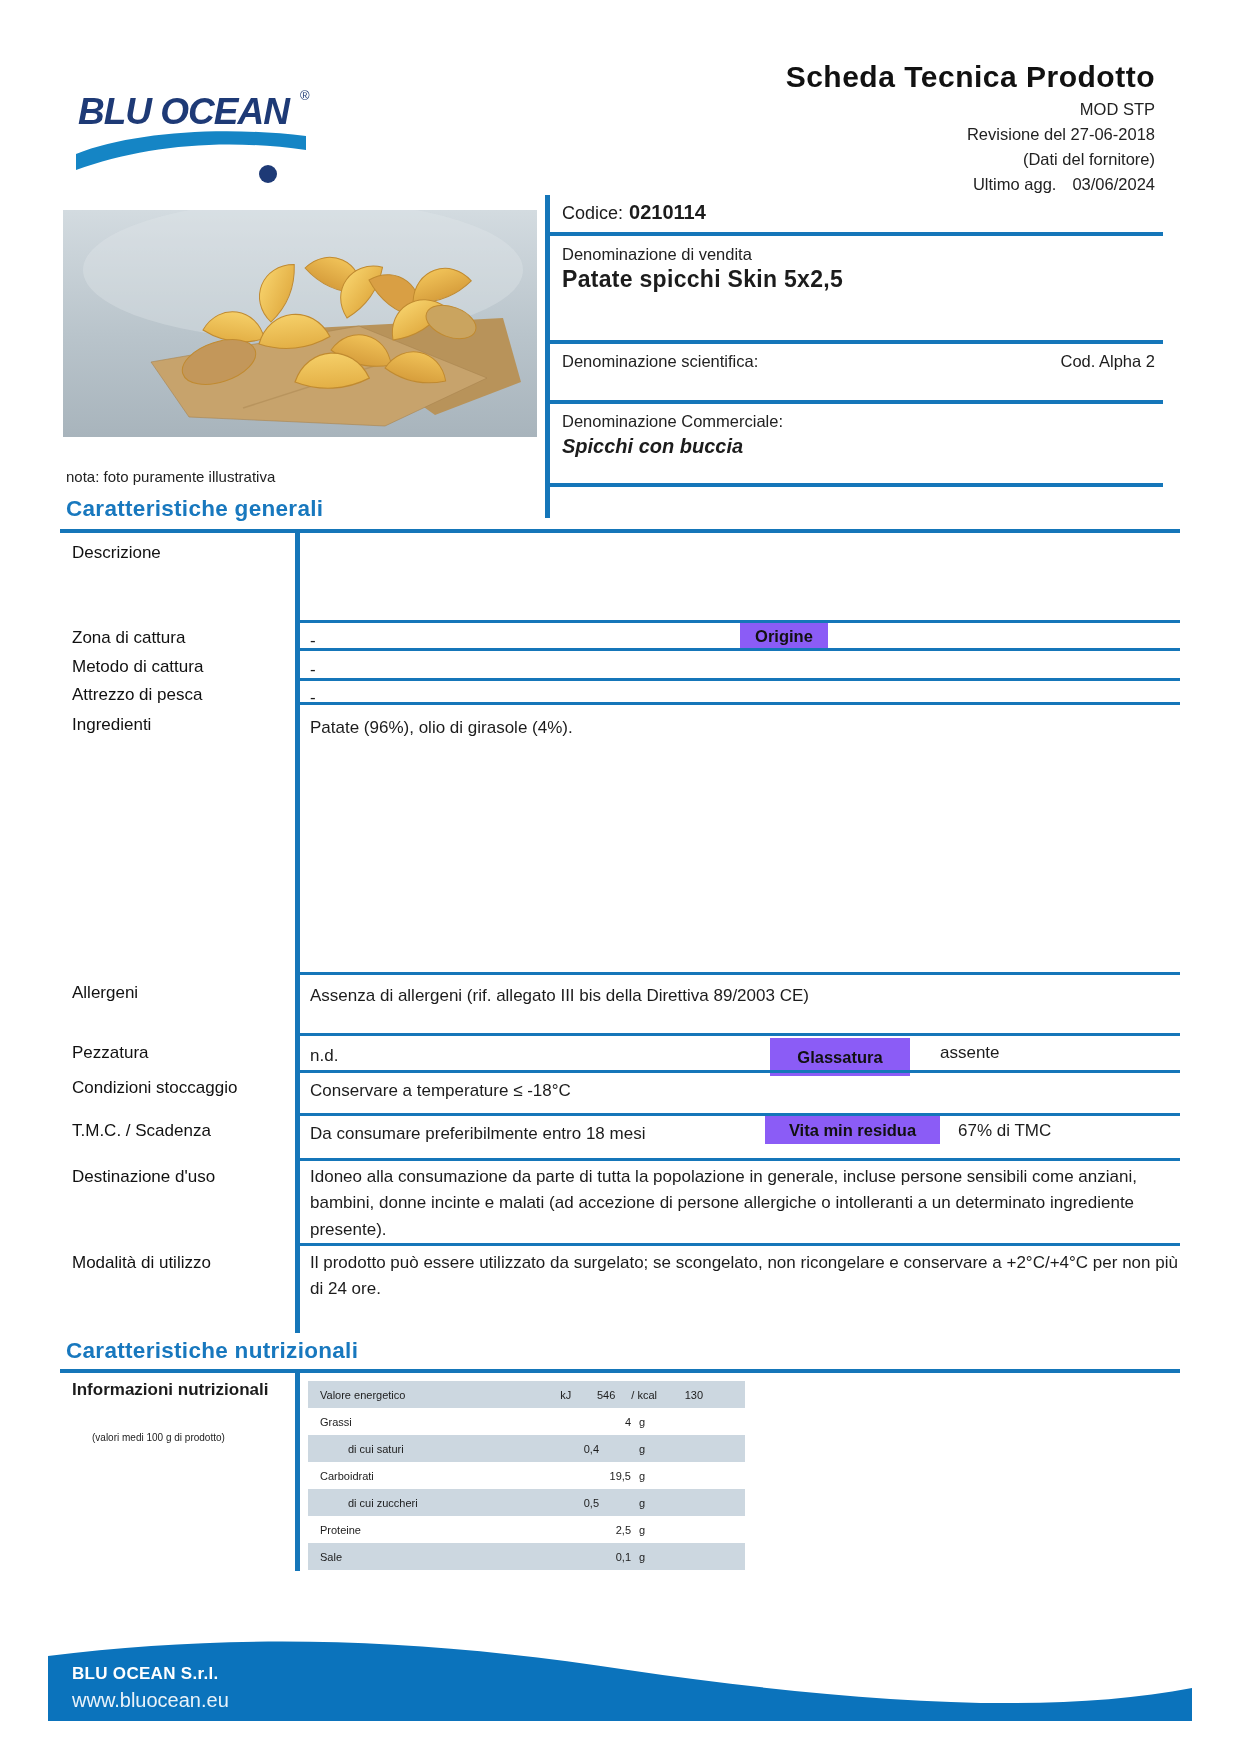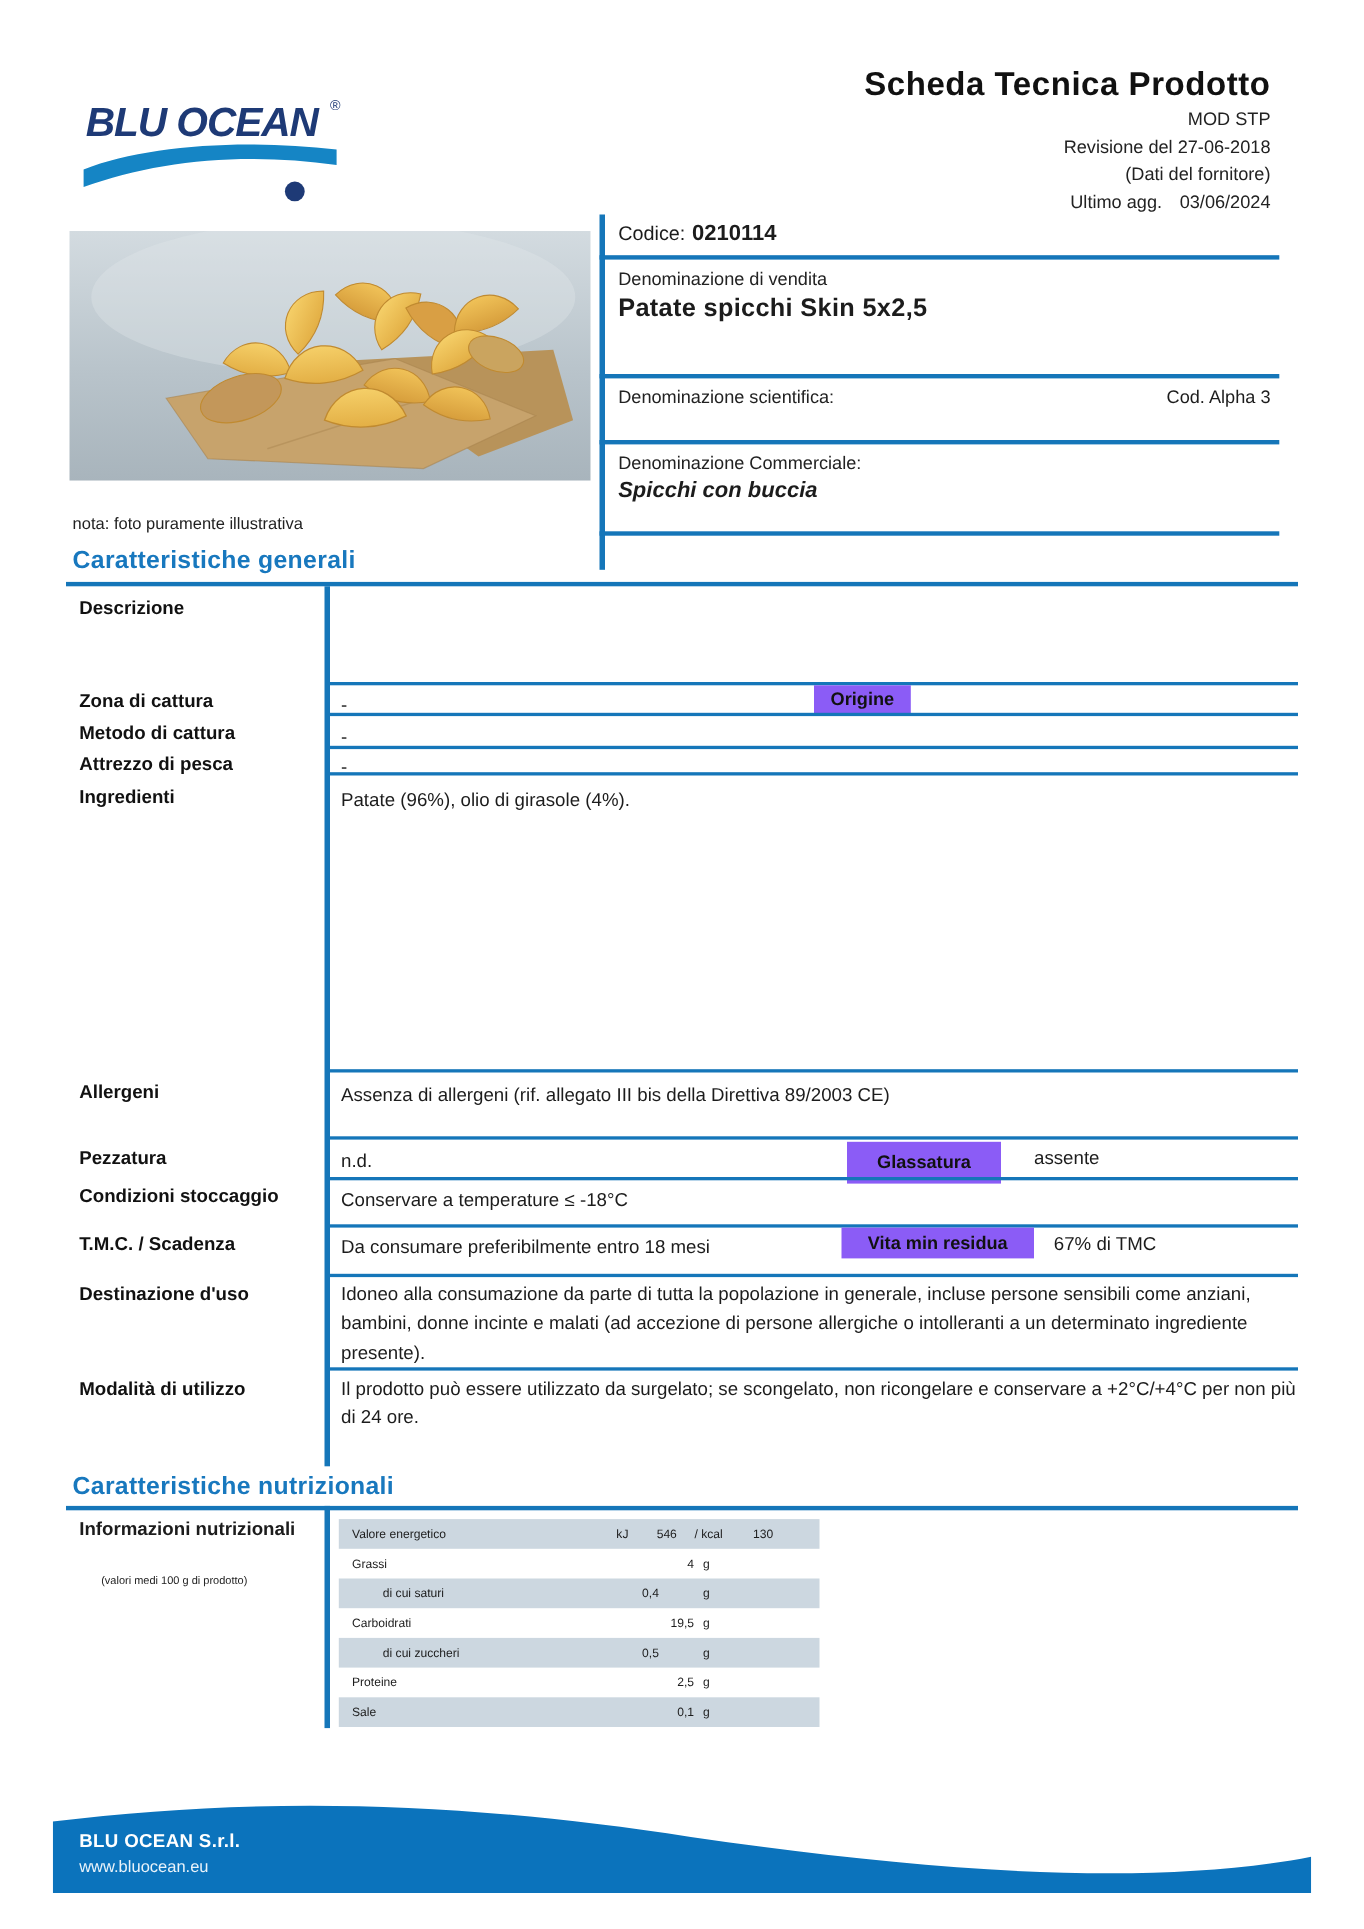--- a/index.html
+++ b/index.html
@@ -25,21 +25,21 @@
   #code-value { font-weight:bold; font-size:20px; margin-left:6px; }
   #sale-name { font-weight:bold; font-size:23px; letter-spacing:0.3px; }
   #commercial-name { font-weight:bold; font-style:italic; font-size:20px; }
   #alpha-code { position:absolute; top:352px; right:85px; font-size:16.5px; }
 
   
   .section-heading { position:absolute; left:66px; color:#1878be; font-size:22.5px; font-weight:bold; letter-spacing:0.3px; }
 
   
   #general-table { position:absolute; left:60px; top:533px; width:1120px; height:800px; }
-  .g-label { position:absolute; left:12px; font-weight:bold; font-size:17px; color:#111; }
+  .g-label { position:absolute; left:12px; font-weight:normal; font-size:17px; color:#111; }
   .g-value { position:absolute; left:250px; width:880px; font-size:17px; line-height:1.55; color:#1c1c1c; }
   .g-rule { position:absolute; left:240px; width:880px; height:3px; background:#1576b9; }
   .chip { position:absolute; background:#8b5cf6; font-weight:bold; font-size:16.5px; color:#111;
           display:flex; align-items:center; justify-content:center; }
   .chip-value { position:absolute; font-size:17px; }
 
   
   #nutri-info-label { position:absolute; left:72px; top:1379px; width:210px; font-weight:bold; font-size:17px; line-height:1.3; }
   #nutri-info-note { position:absolute; left:72px; top:1432px; font-size:10px; color:#222;margin-left:20px; }
   #nutri-table { position:absolute; left:308px; top:1381px; width:437px; }
@@ -52,21 +52,21 @@
   #energy-row { padding-right:42px; }
   #energy-row .e-kj-unit { margin-left:4px; }
   #energy-row .e-kj { width:44px; text-align:right; }
   #energy-row .e-kcal-unit { margin-left:16px; }
   #energy-row .e-kcal { width:46px; text-align:right; }
 
   
   #footer { position:absolute; left:48px; top:1626px; width:1144px; height:95px; }
   #footer svg { position:absolute; left:0; top:0; }
   #footer-company { position:absolute; left:24px; top:38px; color:#fff; font-weight:bold; font-size:17px; letter-spacing:0.3px; }
-  #footer-site { position:absolute; left:24px; top:63px; color:#eaf3fa; font-size:15px; }
+  #footer-site { position:absolute; left:24px; top:63px; color:#eaf3fa; font-size:20px; }
 
   #photo-note { position:absolute; left:66px; top:468px; font-size:15px; color:#222; }
   #photo-frame { position:absolute; left:63px; top:210px; width:474px; height:227px; }
 </style>
 </head>
 <body>
 
 <div class="abs" id="logo" style="left:72px; top:82px; width:260px; height:105px;">
   <svg width="260" height="105" viewBox="0 0 260 105">
     <text x="6" y="42" font-family="Liberation Sans, sans-serif" font-size="37" font-weight="bold" font-style="italic" fill="#1e3a76" letter-spacing="-1">BLU OCEAN</text>
@@ -135,21 +135,21 @@
 <div id="code-line">
   <span>Codice:</span><span id="code-value">0210114</span>
 </div>
 <div class="rule" style="left:545px; top:232px; width:618px;"></div>
 
 <div class="abs field-label" style="left:562px; top:245px;">Denominazione di vendita</div>
 <div class="abs" id="sale-name" style="left:562px; top:266px;">Patate spicchi Skin 5x2,5</div>
 <div class="rule" style="left:545px; top:340px; width:618px;"></div>
 
 <div class="abs field-label" style="left:562px; top:352px;">Denominazione scientifica:</div>
-<div id="alpha-code">Cod. Alpha 3</div>
+<div id="alpha-code">Cod. Alpha 2</div>
 <div class="rule" style="left:545px; top:400px; width:618px;"></div>
 
 <div class="abs field-label" style="left:562px; top:412px;">Denominazione Commerciale:</div>
 <div class="abs" id="commercial-name" style="left:562px; top:435px;">Spicchi con buccia</div>
 <div class="rule" style="left:545px; top:483px; width:618px;"></div>
 
 <div class="section-heading" style="top:496px;">Caratteristiche generali</div>
 <div class="rule" style="left:60px; top:529px; width:1120px;"></div>
 
 <div id="general-table">

